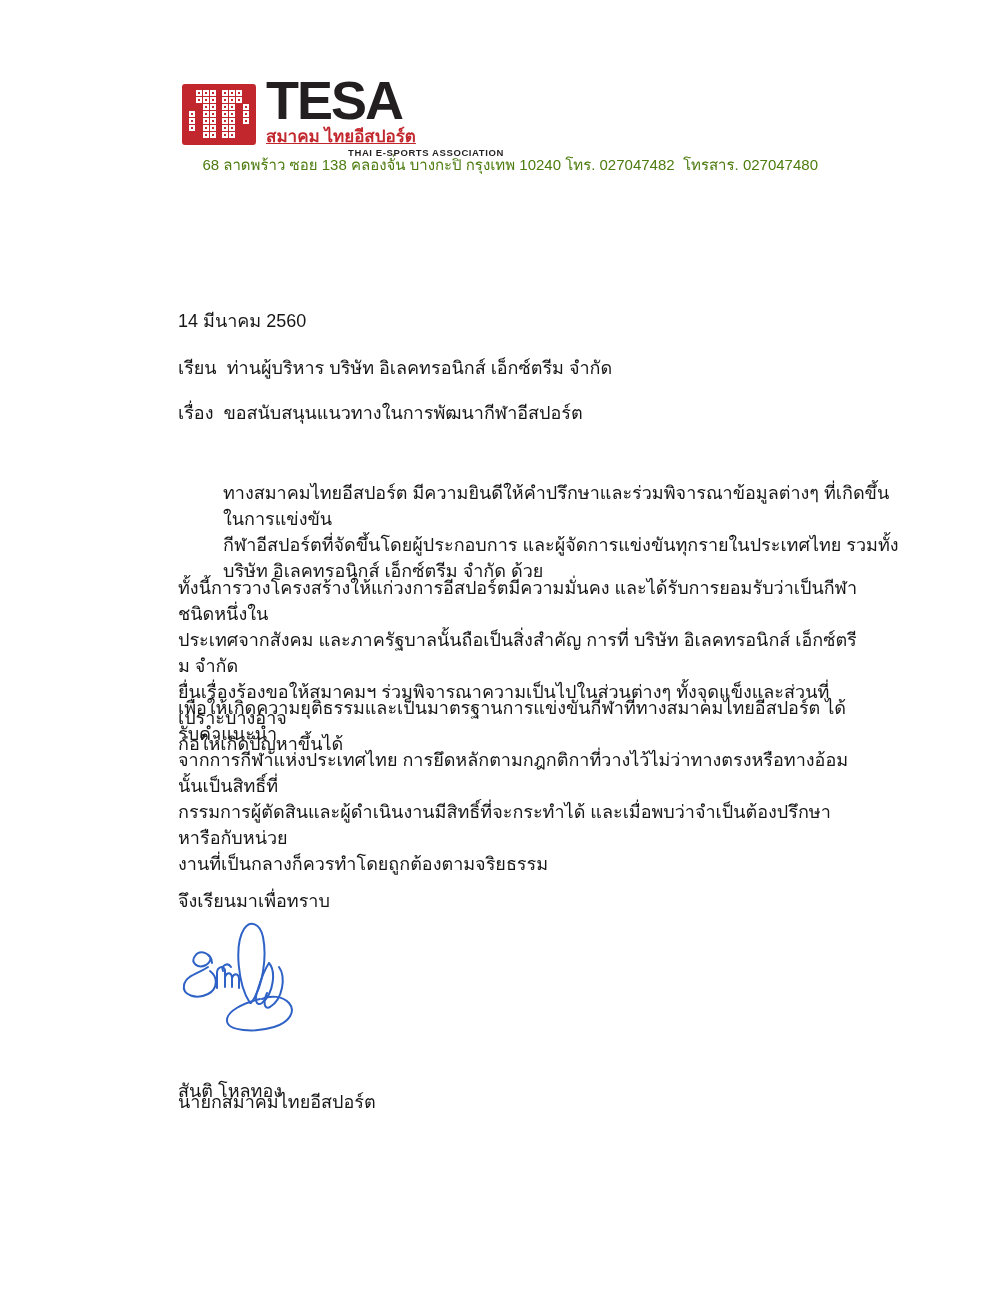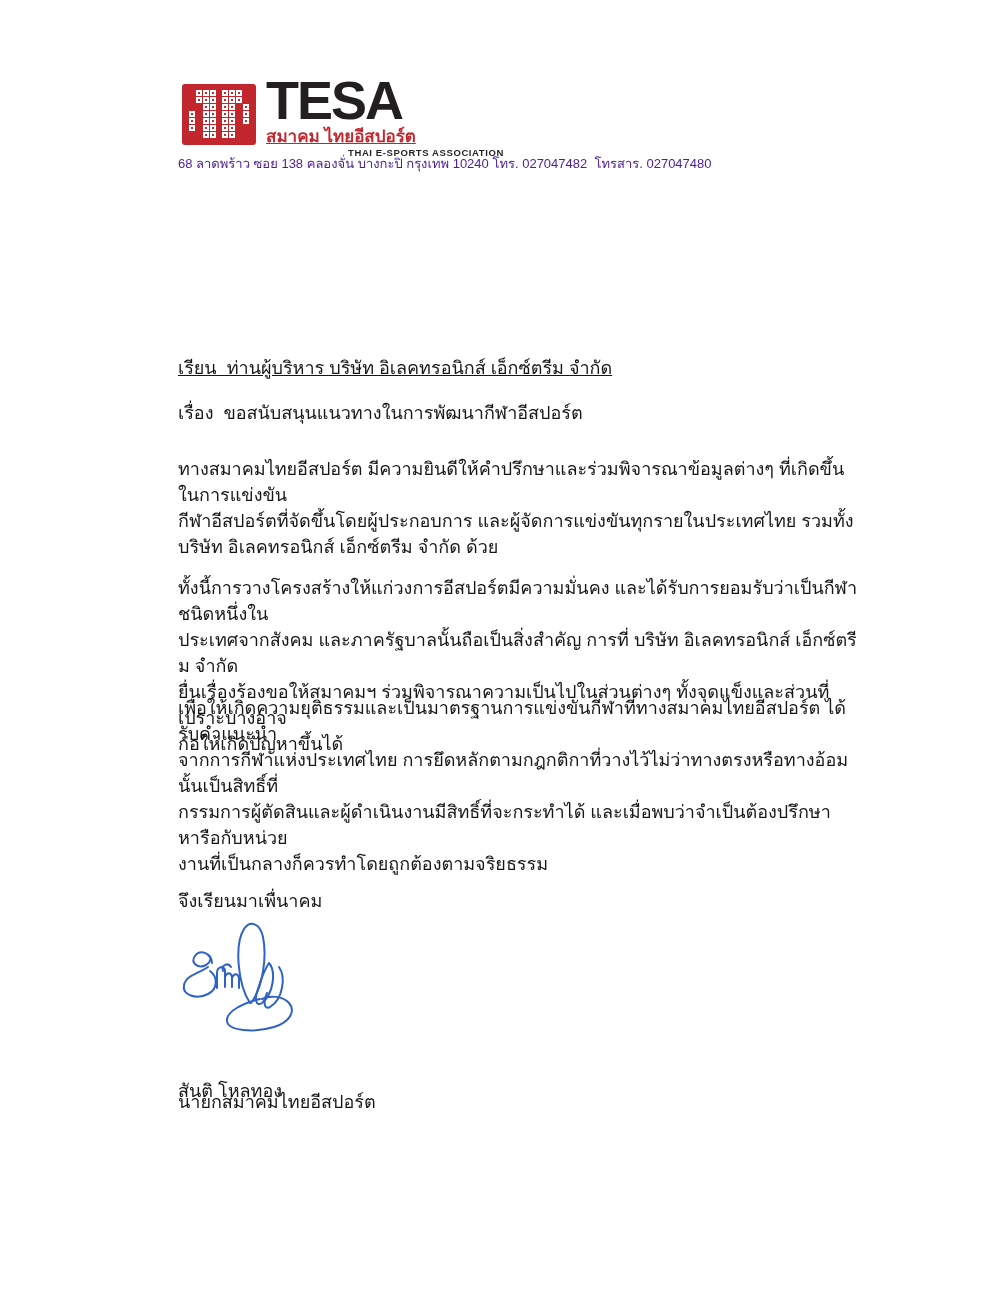--- a/index.html
+++ b/index.html
@@ -46,38 +46,39 @@
     font-weight: 700;
     letter-spacing: 0.6px;
     color: #231f20;
     margin-top: 1px;
     text-align: center;
   }
   .address-line {
     position: absolute;
     left: 178px; top: 153px;
     width: 640px;
-    font-size: 13px;
-    color: #4c1d95;
+    font-size: 15px;
+    color: #4d7c0f;
     white-space: pre-wrap;
+    text-align: right;
   }
   
   .letter-line, .letter-par {
     position: absolute;
     left: 178px;
     width: 680px;
     font-size: 18px;
     line-height: 26px;
     color: #161616;
     white-space: pre-wrap;
   }
   .date-line      { top: 308px; }
-  .recipient-line { top: 355px; text-decoration: underline; }
+  .recipient-line { top: 355px; }
   .subject-line   { top: 400px; }
-  .par-1 { top: 456px; }
+  .par-1 { top: 480px; margin-left: 45px; }
   .par-2 { top: 575px; }
   .par-3 { top: 695px; }
   .closing-line { top: 888px; }
   .signer-name  { top: 1045px; margin-top: 33px; }
   .signer-title { top: 1089px; }
   
   .signature {
     position: absolute;
     left: 170px; top: 915px;
     width: 160px; height: 125px;
@@ -184,36 +185,37 @@
   </div>
 
   <div class="logo-text-block">
     <div class="logo-acronym">TESA</div>
     <div class="logo-thai">สมาคม ไทยอีสปอร์ต</div>
     <div class="logo-en">THAI E-SPORTS ASSOCIATION</div>
   </div>
 
   <div class="address-line">68 ลาดพร้าว ซอย 138 คลองจั่น บางกะปิ กรุงเทพ 10240 โทร. 027047482  โทรสาร. 027047480</div>
 
+  <div class="letter-line date-line">14 มีนาคม 2560</div>
   <div class="letter-line recipient-line">เรียน  ท่านผู้บริหาร บริษัท อิเลคทรอนิกส์ เอ็กซ์ตรีม จำกัด</div>
   <div class="letter-line subject-line">เรื่อง  ขอสนับสนุนแนวทางในการพัฒนากีฬาอีสปอร์ต</div>
 
   <div class="letter-par par-1">ทางสมาคมไทยอีสปอร์ต มีความยินดีให้คำปรึกษาและร่วมพิจารณาข้อมูลต่างๆ ที่เกิดขึ้นในการแข่งขัน
 กีฬาอีสปอร์ตที่จัดขึ้นโดยผู้ประกอบการ และผู้จัดการแข่งขันทุกรายในประเทศไทย รวมทั้ง
 บริษัท อิเลคทรอนิกส์ เอ็กซ์ตรีม จำกัด ด้วย</div>
   <div class="letter-par par-2">ทั้งนี้การวางโครงสร้างให้แก่วงการอีสปอร์ตมีความมั่นคง และได้รับการยอมรับว่าเป็นกีฬาชนิดหนึ่งใน
 ประเทศจากสังคม และภาครัฐบาลนั้นถือเป็นสิ่งสำคัญ การที่ บริษัท อิเลคทรอนิกส์ เอ็กซ์ตรีม จำกัด
 ยื่นเรื่องร้องขอให้สมาคมฯ ร่วมพิจารณาความเป็นไปในส่วนต่างๆ ทั้งจุดแข็งและส่วนที่เปราะบางอาจ
 ก่อให้เกิดปัญหาขึ้นได้</div>
   <div class="letter-par par-3">เพื่อให้เกิดความยุติธรรมและเป็นมาตรฐานการแข่งขันกีฬาที่ทางสมาคมไทยอีสปอร์ต ได้รับคำแนะนำ
 จากการกีฬาแห่งประเทศไทย การยึดหลักตามกฎกติกาที่วางไว้ไม่ว่าทางตรงหรือทางอ้อมนั้นเป็นสิทธิ์ที่
 กรรมการผู้ตัดสินและผู้ดำเนินงานมีสิทธิ์ที่จะกระทำได้ และเมื่อพบว่าจำเป็นต้องปรึกษาหารือกับหน่วย
 งานที่เป็นกลางก็ควรทำโดยถูกต้องตามจริยธรรม</div>
 
-  <div class="letter-line closing-line">จึงเรียนมาเพื่นาคม</div>
+  <div class="letter-line closing-line">จึงเรียนมาเพื่อทราบ</div>
 
   <div class="signature">
     <svg viewBox="0 0 160 125" width="160" height="125" aria-hidden="true">
 
       <path d="M80,88 C68,70 64,30 74,14 C80,5 90,8 93,22 C97,42 93,72 81,88"></path>
 
       <path d="M42,48 C42,38 30,34 25,41 C20,48 28,54 36,50 C41,47 42,42 38,40"></path>
 
       <path d="M38,52 C30,58 16,60 14,70 C12,80 26,85 38,79 C48,74 48,62 40,56"></path>
 

